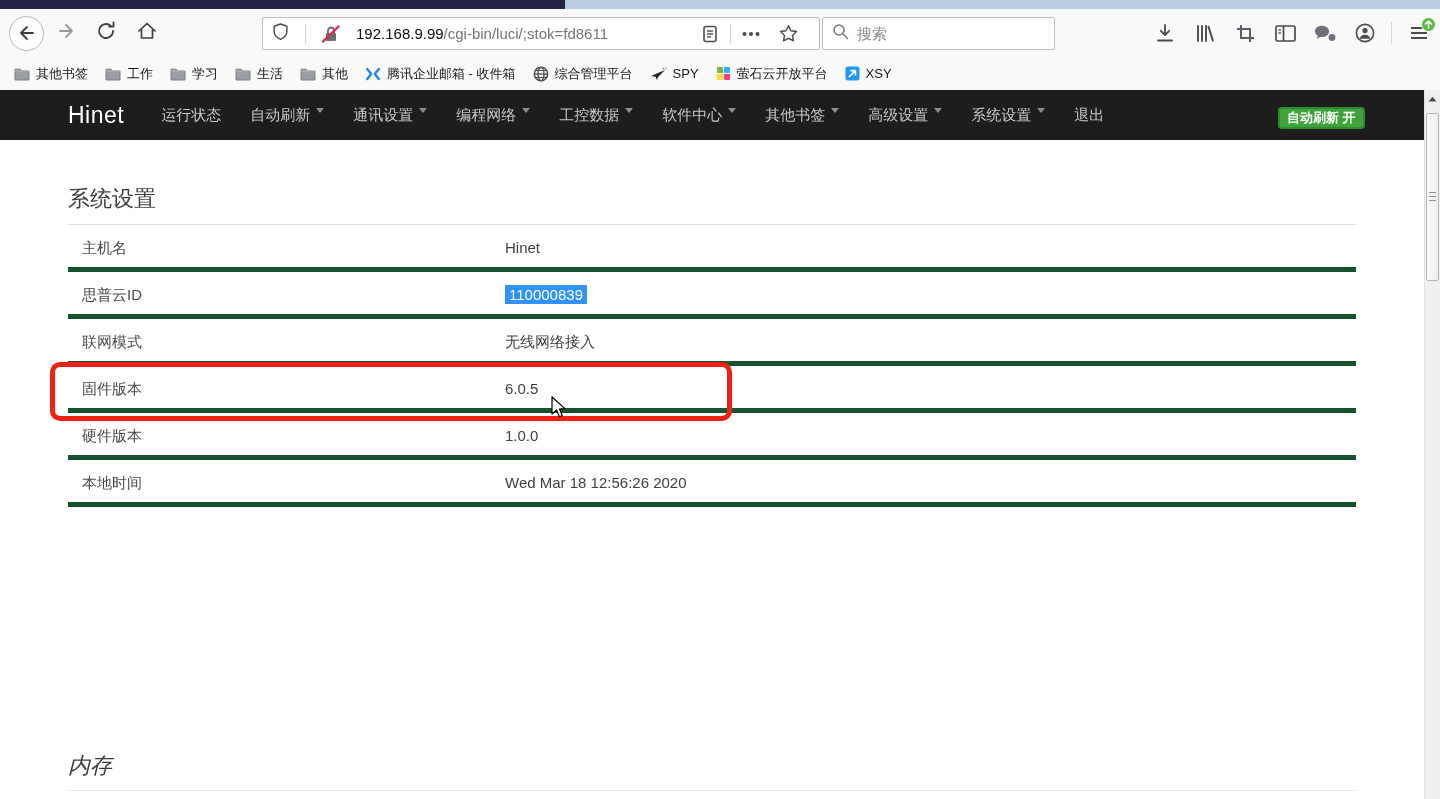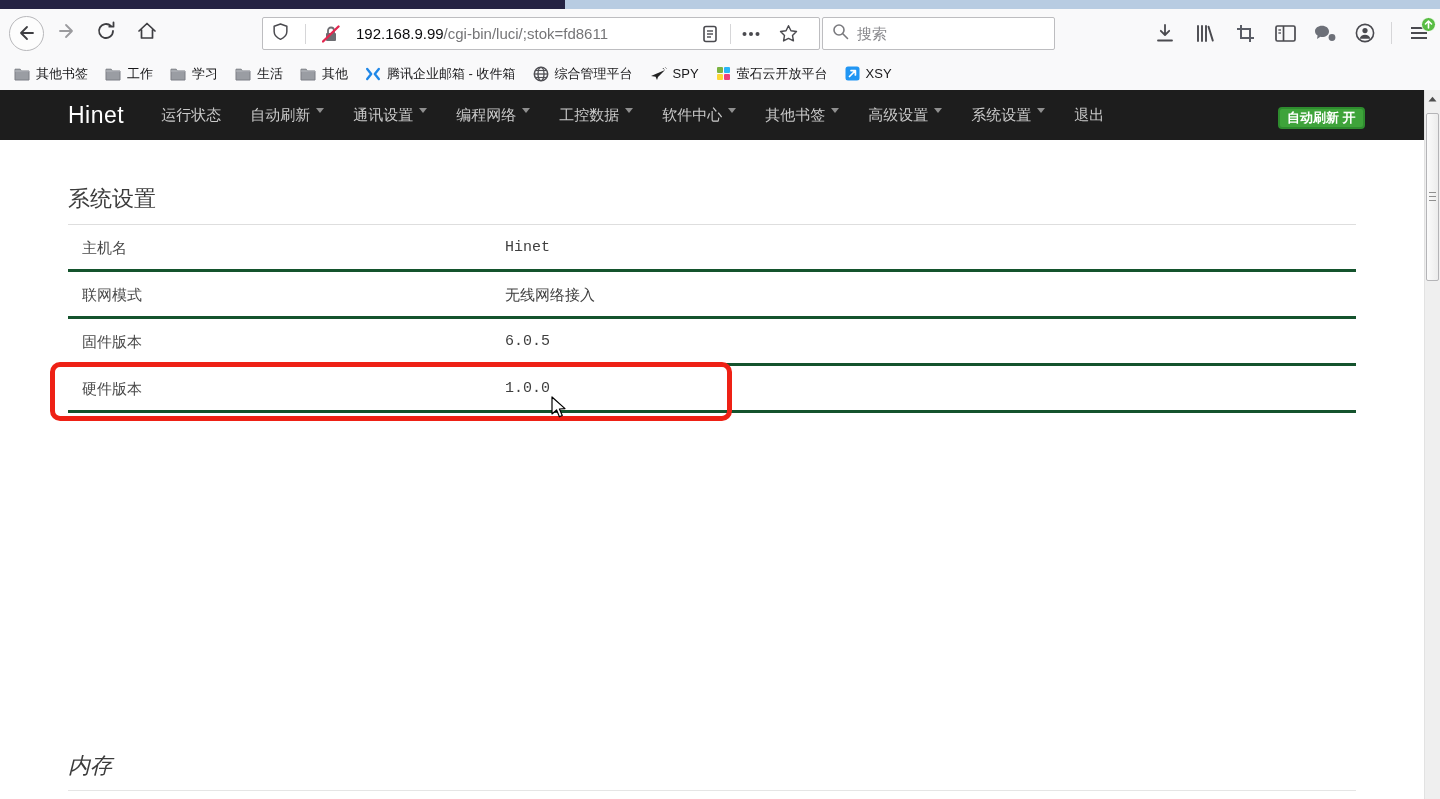--- a/index.html
+++ b/index.html
@@ -53,21 +53,21 @@
   #nav-menu { display:flex; list-style:none; margin-left:37px; }
   .nav-item { display:flex; align-items:flex-start; color:#c9c9c9; font-size:15px; margin-right:29px; white-space:nowrap; cursor:pointer; }
   .nav-caret { width:0; height:0; border-left:4px solid transparent; border-right:4px solid transparent; border-top:5px solid #8f8f8f; margin-left:6px; margin-top:2px; }
   #auto-refresh-btn { position:absolute; left:1278px; top:17px; height:22px; padding:0 7px; background:#3ea33a; border:2px solid #2e8c2e; border-radius:4px; color:#fff; font-size:13px; font-weight:bold; display:flex; align-items:center; white-space:nowrap; }
 
   
   #content { position:absolute; left:0; top:140px; width:1424px; height:659px; background:#fff; }
   #page-title { position:absolute; left:68px; top:44px; font-size:22px; color:#3c3c3c; font-weight:normal; }
   #title-divider { position:absolute; left:68px; top:84px; width:1288px; height:1px; background:#dedede; }
   #rows { position:absolute; left:68px; top:85px; width:1288px; }
-  .row { position:relative; height:47px; border-bottom:3px solid #14532d;font-family:Liberation Mono, monospace; }
+  .row { position:relative; height:47px; border-bottom:5px solid #14532d; }
   .row-label { position:absolute; left:14px; top:14px; font-size:15px; color:#4a4a4a; }
   .row-value { position:absolute; left:437px; top:14px; font-size:15px; color:#3f3f3f; }
   .selected-value { background:#3093fc; color:#fff; padding:1px 4px; }
   #section2-title { position:absolute; left:68px; top:611px; font-size:22px; color:#3c3c3c; font-weight:normal;font-style:italic; }
   #section2-divider { position:absolute; left:68px; top:650px; width:1288px; height:1px; background:#e5e5e5; }
 
   
   #red-box { position:absolute; left:50px; top:222px; width:682px; height:59px; border:5px solid #ee2115; border-radius:10px; z-index:5; }
 
   
@@ -390,37 +390,45 @@
     <h1 id="page-title">系统设置</h1>
     <div id="title-divider"></div>
     <div id="rows">
   <div class="row">
     <span class="row-label">主机名</span>
     <span class="row-value">Hinet</span>
   </div>
 
 
 
+  <div class="row">
+    <span class="row-label">思普云ID</span>
+    <span class="row-value"><span class="selected-value">110000839</span></span>
+  </div>
 
   <div class="row">
     <span class="row-label">联网模式</span>
     <span class="row-value">无线网络接入</span>
   </div>
 
   <div class="row">
     <span class="row-label">固件版本</span>
     <span class="row-value">6.0.5</span>
   </div>
 
 
   <div class="row">
     <span class="row-label">硬件版本</span>
     <span class="row-value">1.0.0</span>
   </div>
 
+  <div class="row">
+    <span class="row-label">本地时间</span>
+    <span class="row-value">Wed Mar 18 12:56:26 2020</span>
+  </div>
 
 </div>
     <div id="red-box"></div>
     <h2 id="section2-title">内存</h2>
     <div id="section2-divider"></div>
   </div>
 
   <div id="scrollbar">
     <div id="scroll-up">
       <svg width="9" height="6" viewBox="0 0 9 6">

